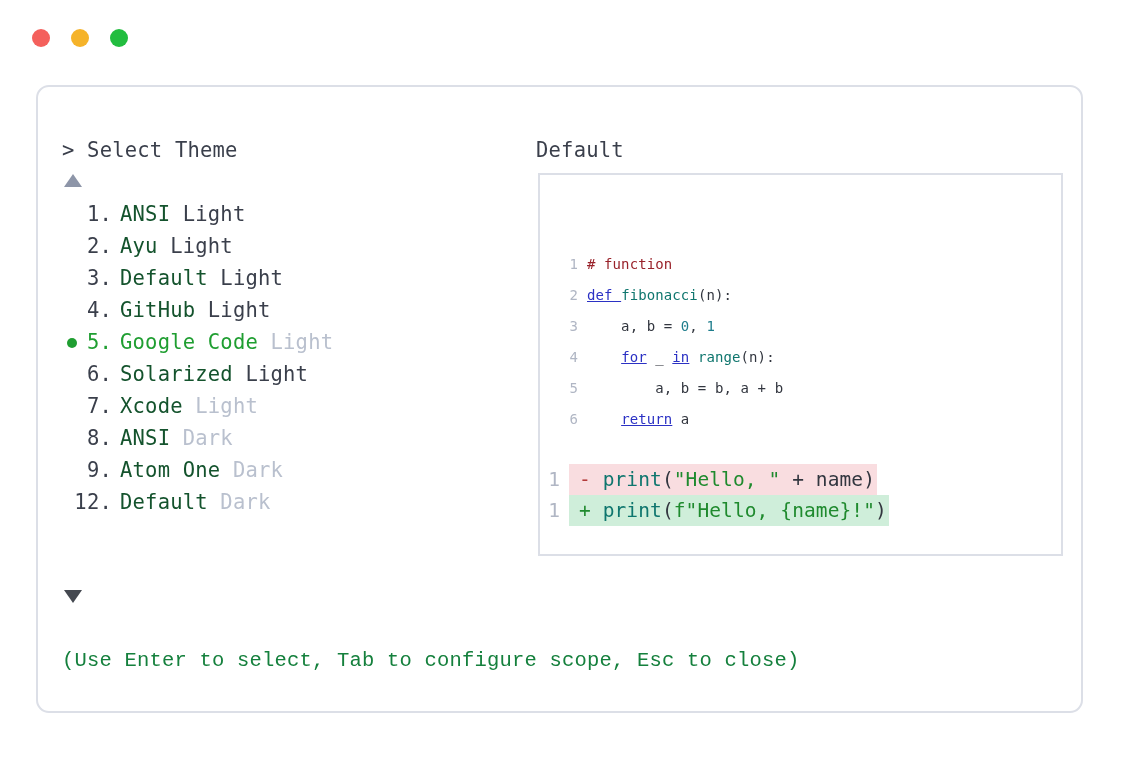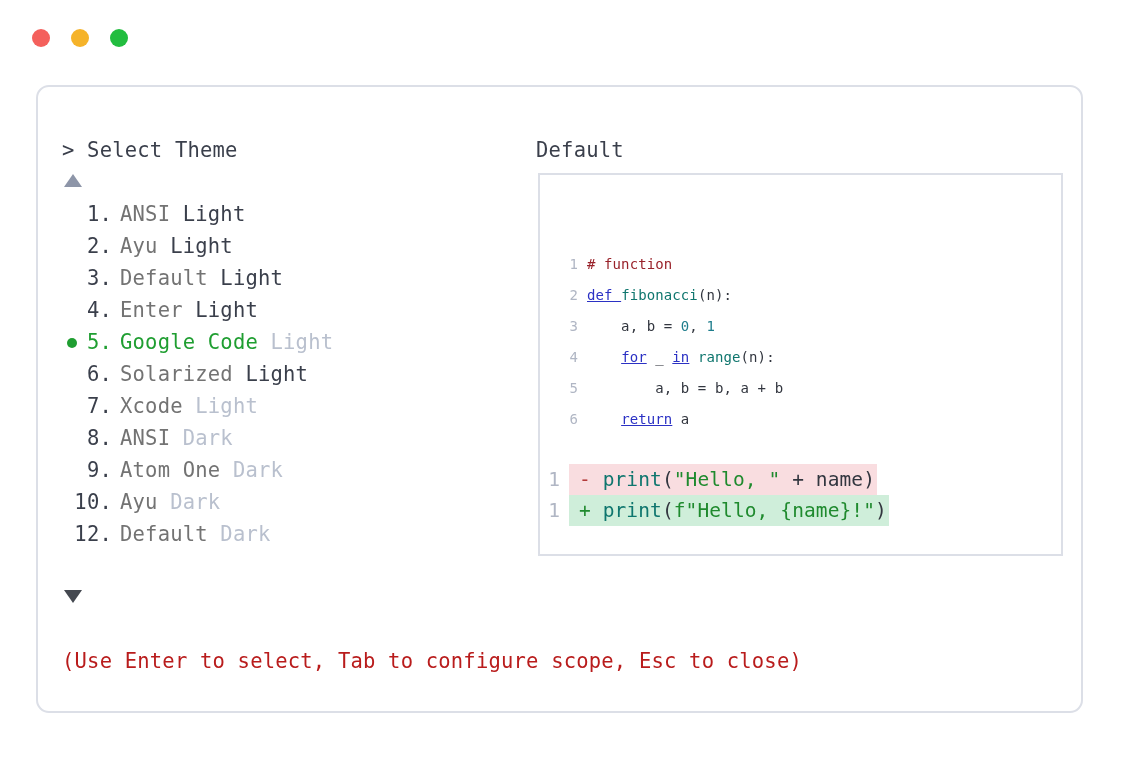--- a/index.html
+++ b/index.html
@@ -112,21 +112,21 @@
     background: #1f9e31;
   }
   .idx {
     display: inline-block;
     width: 58px;
     text-align: right;
     padding-right: 8px;
     box-sizing: border-box;
     margin-left: 0;
   }
-  .theme-row .name { color: #737373; }
+  .theme-row .name { color: #14532d; }
   .theme-row .suffix { color: #3a3f4b; }
   .theme-row.dim .suffix { color: #b9c0ce; }
   .theme-row.selected .idx,
   .theme-row.selected .name { color: #1f9e31; }
   .theme-row.selected .suffix { color: #b9c0ce; }
 
   
   .preview-box {
     position: absolute;
     left: 500px;
@@ -189,23 +189,24 @@
   .sign-del { color: #b33a3a; }
   .sign-add { color: #1f8a2e; }
 
   
   .hint {
     position: absolute;
     left: 24px;
     top: 560px;
     font-size: 20.5px;
     line-height: 28px;
-    color: #b91c1c;
+    color: #15803d;
     white-space: pre;
     letter-spacing: 0.2px;
+    font-family: Liberation Mono, monospace;
   }
 </style>
 </head>
 <body>
 
 <div class="window-chrome">
   <span class="dot dot-close"></span>
   <span class="dot dot-min"></span>
   <span class="dot dot-max"></span>
 </div>
@@ -217,27 +218,26 @@
 
     <div class="heading heading-preview">Default</div>
 
     <div class="scroll-arrow scroll-up"></div>
     <div class="scroll-arrow scroll-down"></div>
 
     <div class="theme-list" id="theme-list">
         <div class="theme-row"><span class="idx"> 1.</span><span class="name">ANSI</span><span class="suffix"> Light</span></div>
         <div class="theme-row"><span class="idx"> 2.</span><span class="name">Ayu</span><span class="suffix"> Light</span></div>
         <div class="theme-row"><span class="idx"> 3.</span><span class="name">Default</span><span class="suffix"> Light</span></div>
-        <div class="theme-row"><span class="idx"> 4.</span><span class="name">Enter</span><span class="suffix"> Light</span></div>
+        <div class="theme-row"><span class="idx"> 4.</span><span class="name">GitHub</span><span class="suffix"> Light</span></div>
         <div class="theme-row selected dim"><span class="bullet"></span><span class="idx"> 5.</span><span class="name">Google Code</span><span class="suffix"> Light</span></div>
         <div class="theme-row"><span class="idx"> 6.</span><span class="name">Solarized</span><span class="suffix"> Light</span></div>
         <div class="theme-row dim"><span class="idx"> 7.</span><span class="name">Xcode</span><span class="suffix"> Light</span></div>
         <div class="theme-row dim"><span class="idx"> 8.</span><span class="name">ANSI</span><span class="suffix"> Dark</span></div>
         <div class="theme-row dim"><span class="idx"> 9.</span><span class="name">Atom One</span><span class="suffix"> Dark</span></div>
-        <div class="theme-row dim"><span class="idx">10.</span><span class="name">Ayu</span><span class="suffix"> Dark</span></div>
         <div class="theme-row dim"><span class="idx">12.</span><span class="name">Default</span><span class="suffix"> Dark</span></div>
       </div>
 
     <div class="preview-box">
       <div class="code-block" id="code-block"><div class="code-line"><span class="ln">1</span><span class="tok-comment"># function</span></div><div class="code-line"><span class="ln">2</span><span class="tok-kw">def </span><span class="tok-fn">fibonacci</span><span class="tok-plain">(n):</span></div><div class="code-line"><span class="ln">3</span><span class="tok-plain">    a, b = </span><span class="tok-num">0</span><span class="tok-plain">, </span><span class="tok-num">1</span></div><div class="code-line"><span class="ln">4</span><span class="tok-plain">    </span><span class="tok-kw">for</span><span class="tok-plain"> _ </span><span class="tok-kw">in</span><span class="tok-plain"> </span><span class="tok-fn">range</span><span class="tok-plain">(n):</span></div><div class="code-line"><span class="ln">5</span><span class="tok-plain">        a, b = b, a + b</span></div><div class="code-line"><span class="ln">6</span><span class="tok-plain">    </span><span class="tok-kw">return</span><span class="tok-plain"> a</span></div></div>
       <div class="diff-block" id="diff-block"><div class="diff-row"><span class="diff-ln">1</span><span class="diff-line del"><span class="sign-del">-</span><span class="tok-plain"> </span><span class="tok-fn">print</span><span class="tok-plain">(</span><span class="tok-str">"Hello, "</span><span class="tok-plain"> + name)</span></span></div><div class="diff-row"><span class="diff-ln">1</span><span class="diff-line add"><span class="sign-add">+</span><span class="tok-plain"> </span><span class="tok-fn">print</span><span class="tok-plain">(</span><span class="tok-str">f"Hello, {name}!"</span><span class="tok-plain">)</span></span></div></div>
     </div>
 
     <div class="hint">(Use Enter to select, Tab to configure scope, Esc to close)</div>
 

